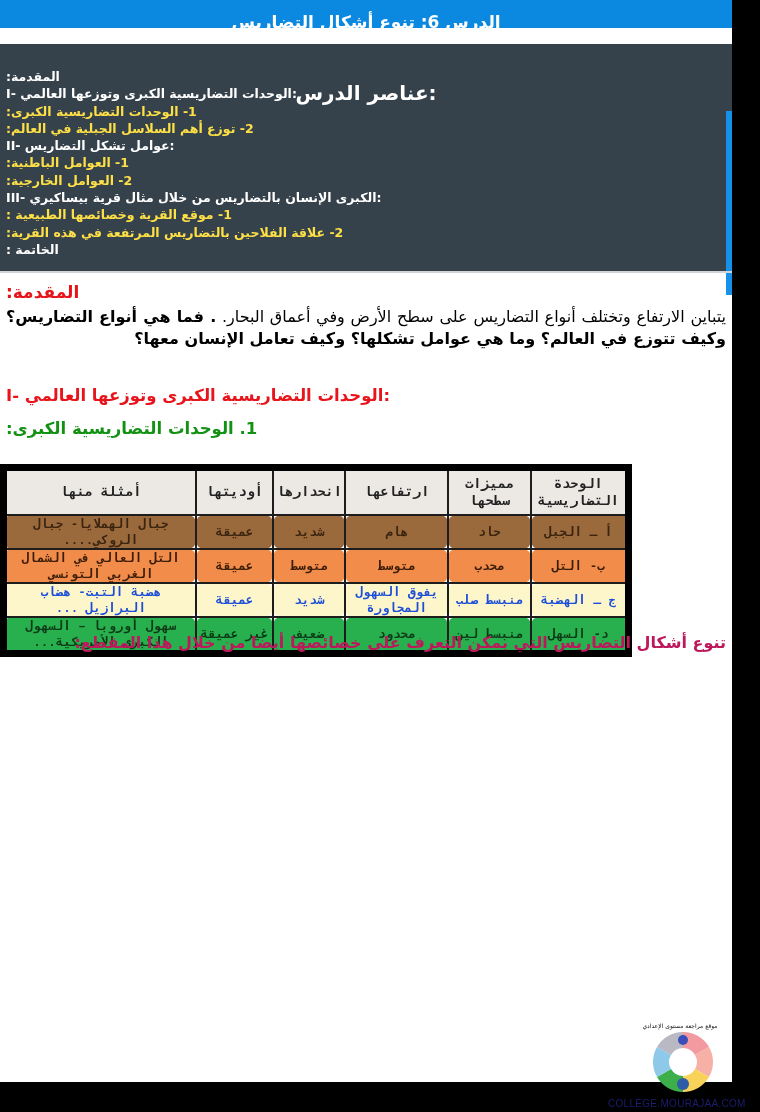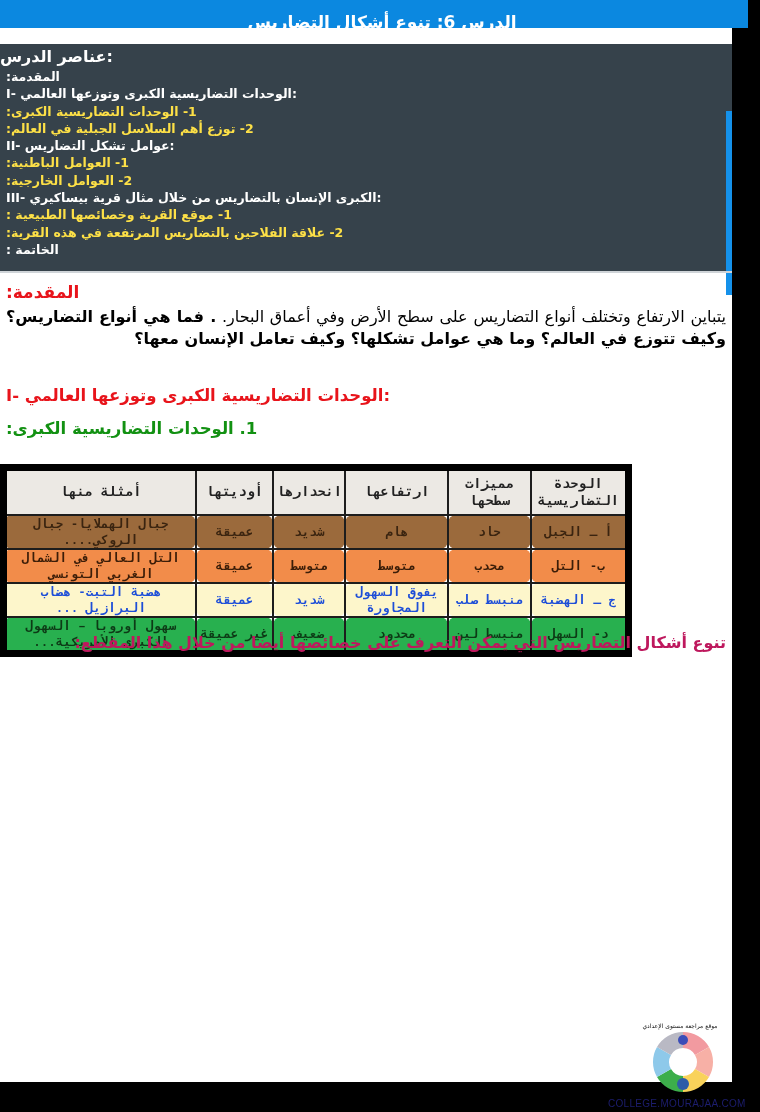--- a/index.html
+++ b/index.html
@@ -7,29 +7,28 @@
     width:760px; height:1112px; background:#000; position:relative; overflow:hidden;
     font-family:"DejaVu Sans", sans-serif;
   }
   .page {
     position:absolute; left:0; top:0; width:732px; height:1082px; background:#fff;
   }
   .title-bar {
     position:absolute; left:0; top:0; width:732px; height:28px; background:#0b88e0;
     color:#fff; font-weight:bold; font-size:17px; text-align:center; line-height:44px;
     direction:rtl;
-    padding-left:16px;
   }
   .toc {
     position:absolute; left:0; top:44px; width:732px; height:227px; background:#36424b;
     direction:rtl; color:#fff;
   }
   .toc-border { position:absolute; left:0; top:271px; width:732px; height:2px; background:#cfd4d8; }
   .toc-title {
-    text-align:left; font-weight:bold; font-size:16px; line-height:26px; height:26px;
+    text-align:center; font-weight:bold; font-size:20px; line-height:26px; height:26px;margin-top:36px;
   }
   .toc-list { position:absolute; right:auto; left:6px; top:24px; width:700px; text-align:left; direction:ltr; }
   .toc-item {
     font-size:12.5px; font-weight:bold; line-height:17.3px; height:17.3px;
     white-space:nowrap; direction:ltr; unicode-bidi:plaintext;
   }
   .toc-item.main { color:#ffffff; }
   .toc-item.sub { color:#fde047; }
   .toc-scroll {
     position:absolute; left:726px; top:67px; width:6px; height:184px; background:#1591ea;

